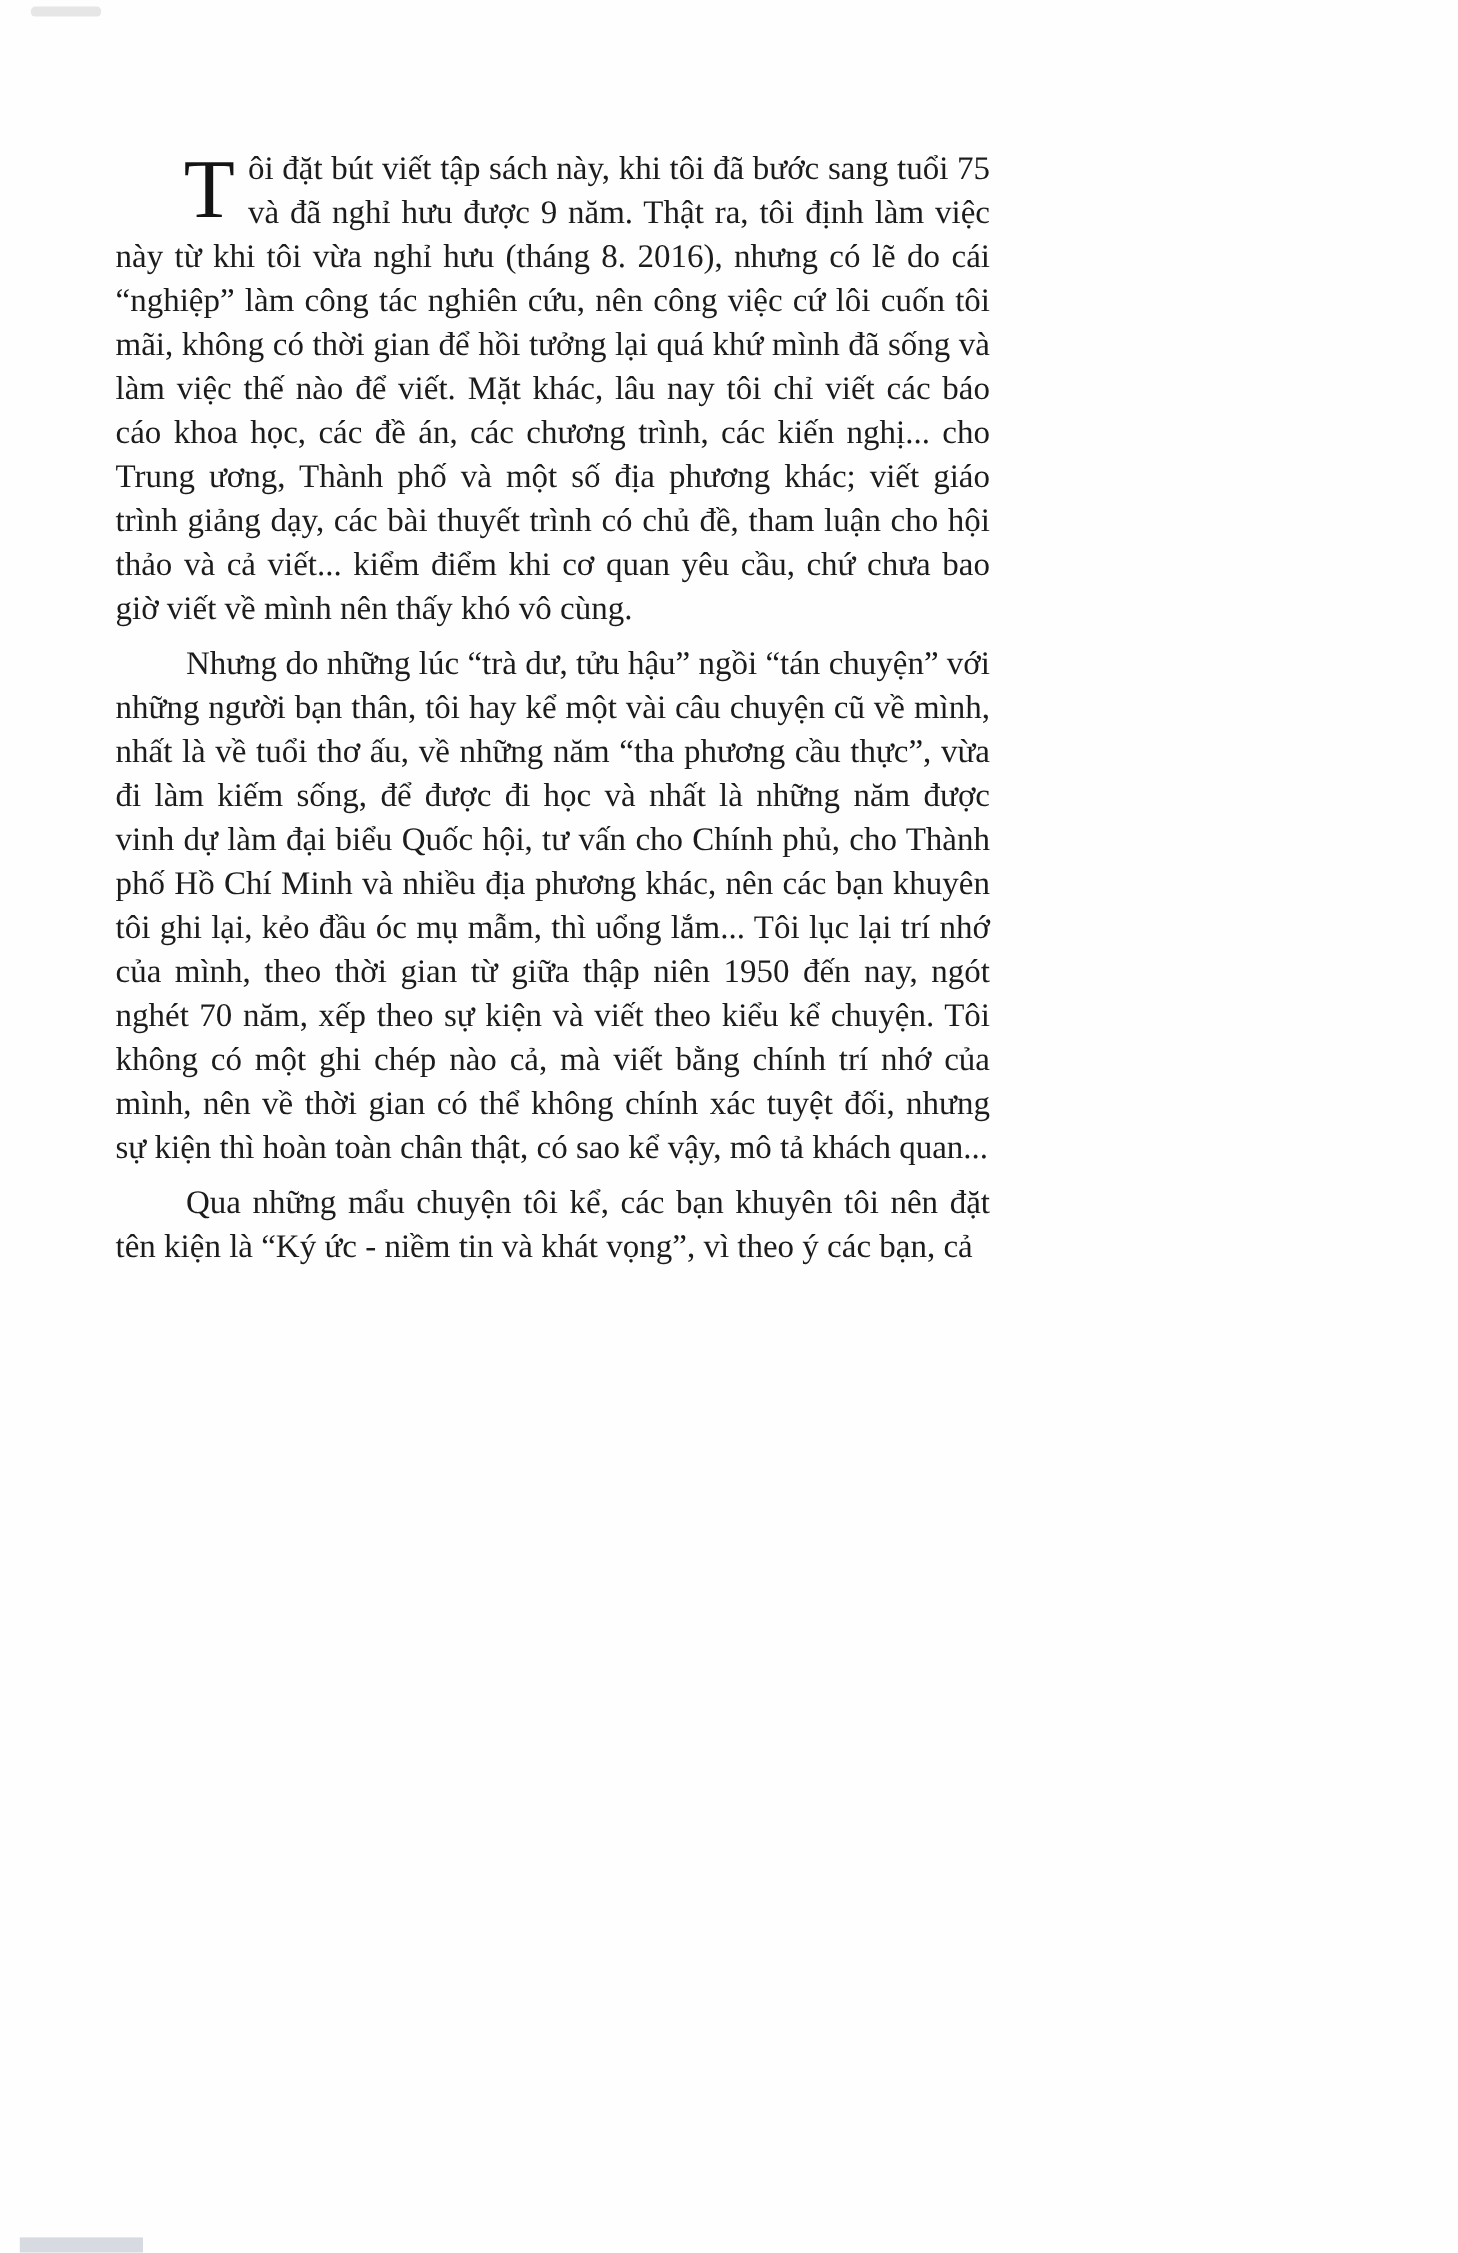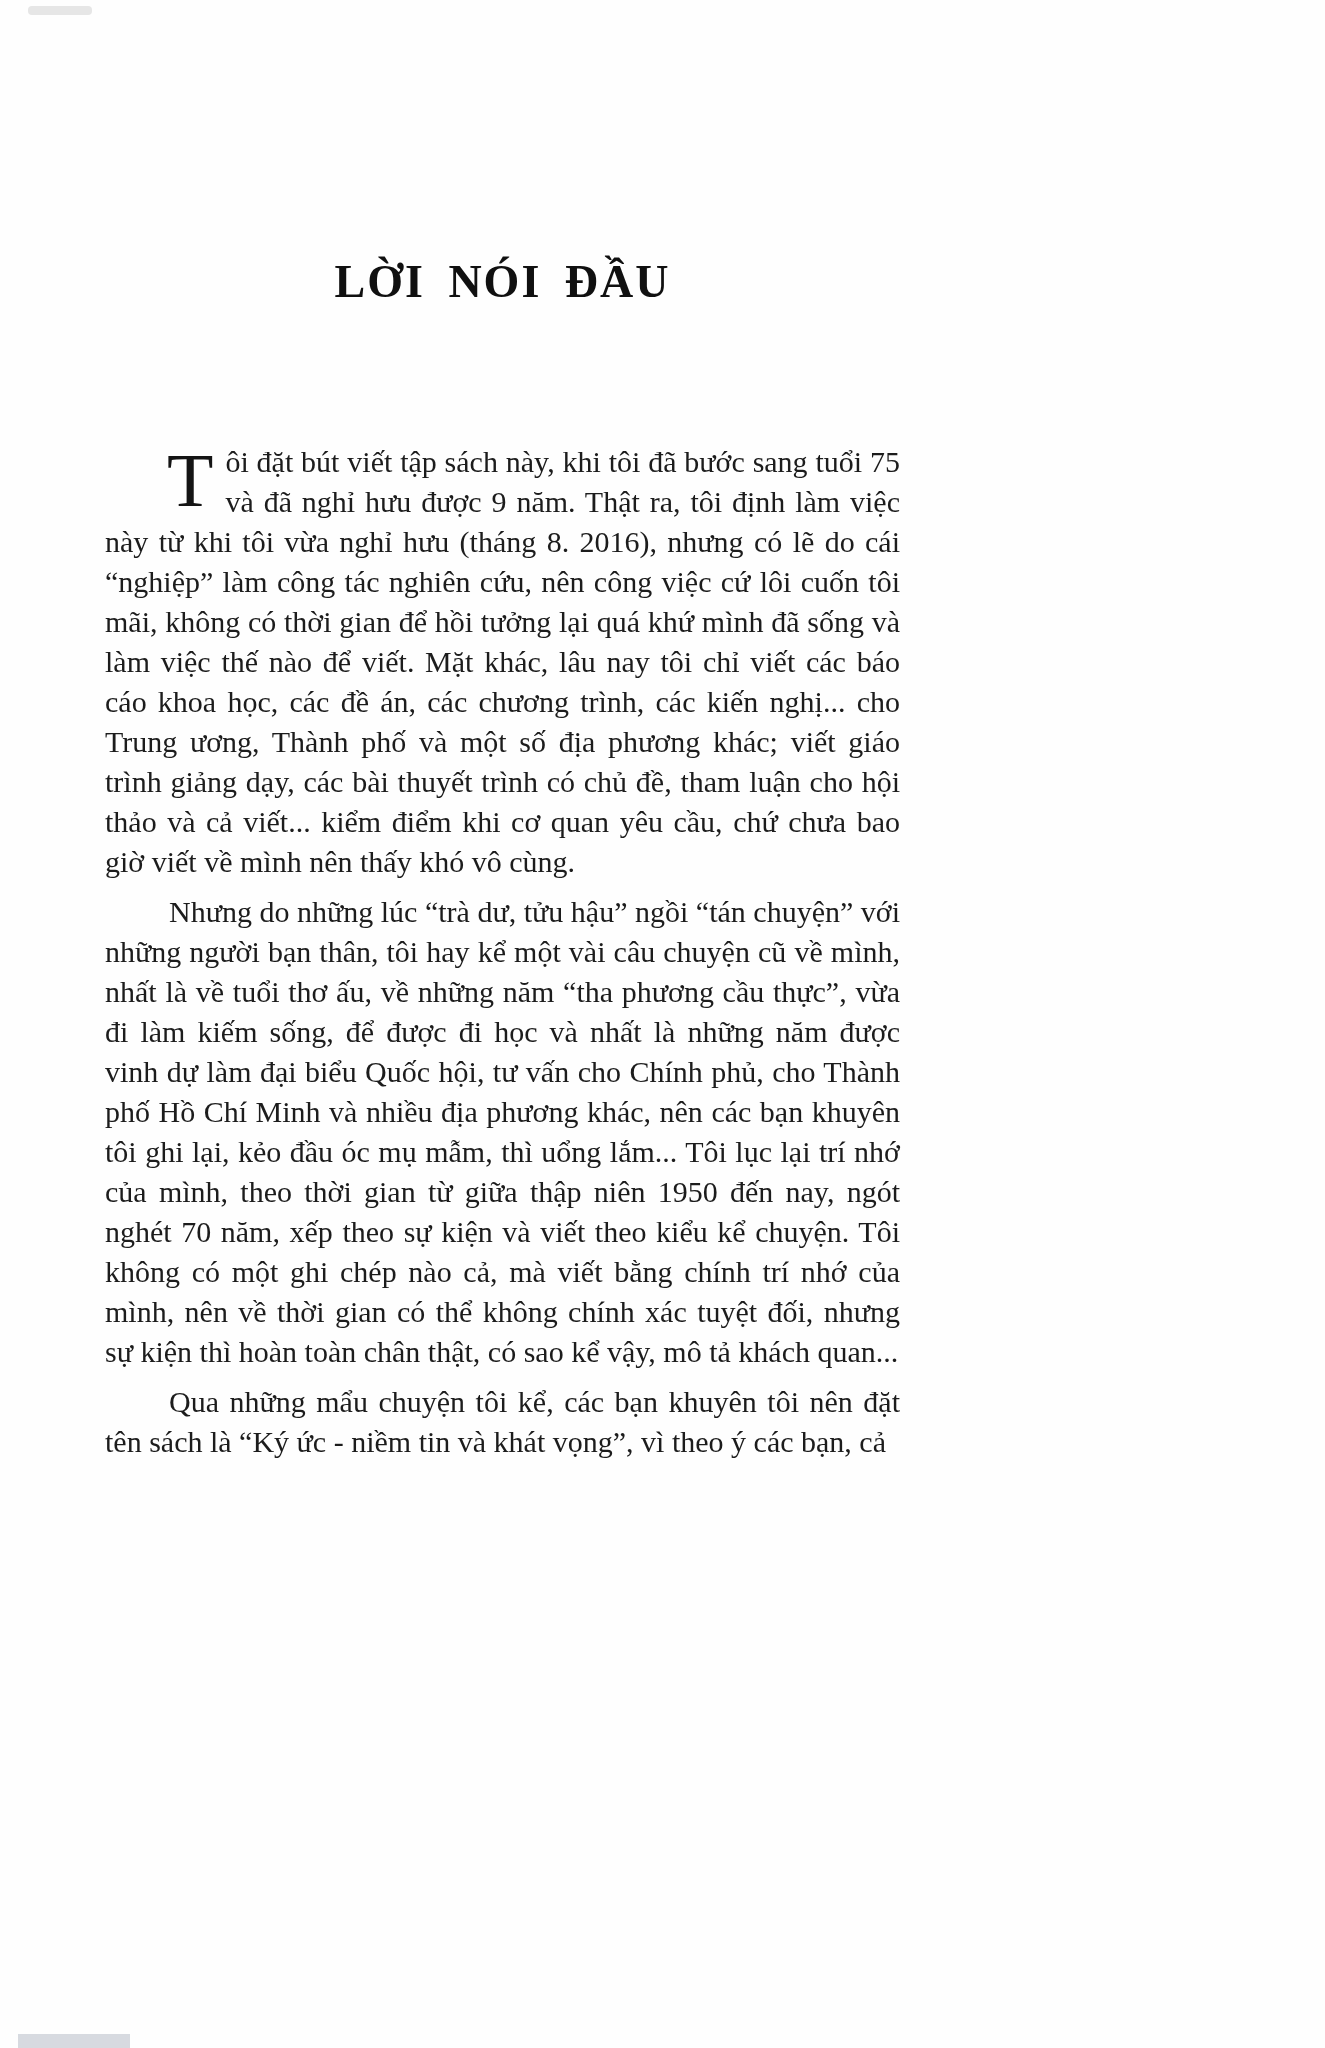--- a/index.html
+++ b/index.html
@@ -73,28 +73,27 @@
 </style>
 </head>
 <body>
 
 <div class="page">
 
   <div class="artifact artifact-top"></div>
 
   <div class="content">
 
-    <h1 class="title">LỜI NÓI ĐẦU</h1>
 
     <div class="body-text">
 
       <p class="para first"><span class="dropcap">T</span><span>ôi đặt bút viết tập sách này, khi tôi đã bước sang tuổi 75 và đã nghỉ hưu được 9 năm. Thật ra, tôi định làm việc này từ khi tôi vừa nghỉ hưu (tháng 8. 2016), nhưng có lẽ do cái “nghiệp” làm công tác nghiên cứu, nên công việc cứ lôi cuốn tôi mãi, không có thời gian để hồi tưởng lại quá khứ mình đã sống và làm việc thế nào để viết. Mặt khác, lâu nay tôi chỉ viết các báo cáo khoa học, các đề án, các chương trình, các kiến nghị... cho Trung ương, Thành phố và một số địa phương khác; viết giáo trình giảng dạy, các bài thuyết trình có chủ đề, tham luận cho hội thảo và cả viết... kiểm điểm khi cơ quan yêu cầu, chứ chưa bao giờ viết về mình nên thấy khó vô cùng.</span></p>
 
       <p class="para indent">Nhưng do những lúc “trà dư, tửu hậu” ngồi “tán chuyện” với những người bạn thân, tôi hay kể một vài câu chuyện cũ về mình, nhất là về tuổi thơ ấu, về những năm “tha phương cầu thực”, vừa đi làm kiếm sống, để được đi học và nhất là những năm được vinh dự làm đại biểu Quốc hội, tư vấn cho Chính phủ, cho Thành phố Hồ Chí Minh và nhiều địa phương khác, nên các bạn khuyên tôi ghi lại, kẻo đầu óc mụ mẫm, thì uổng lắm... Tôi lục lại trí nhớ của mình, theo thời gian từ giữa thập niên 1950 đến nay, ngót nghét 70 năm, xếp theo sự kiện và viết theo kiểu kể chuyện. Tôi không có một ghi chép nào cả, mà viết bằng chính trí nhớ của mình, nên về thời gian có thể không chính xác tuyệt đối, nhưng sự kiện thì hoàn toàn chân thật, có sao kể vậy, mô tả khách quan...</p>
 
-      <p class="para indent">Qua những mẩu chuyện tôi kể, các bạn khuyên tôi nên đặt tên sách là “Ký ức - niềm tin và khát vọng”, vì theo ý các bạn, cả</p>
+      <p class="para indent">Qua những mẩu chuyện tôi kể, các bạn khuyên tôi nên đặt tên kiện là “Ký ức - niềm tin và khát vọng”, vì theo ý các bạn, cả</p>
 
     </div>
   </div>
 
   <div class="artifact artifact-bottom"></div>
 
 </div>
 
 </body></html>

